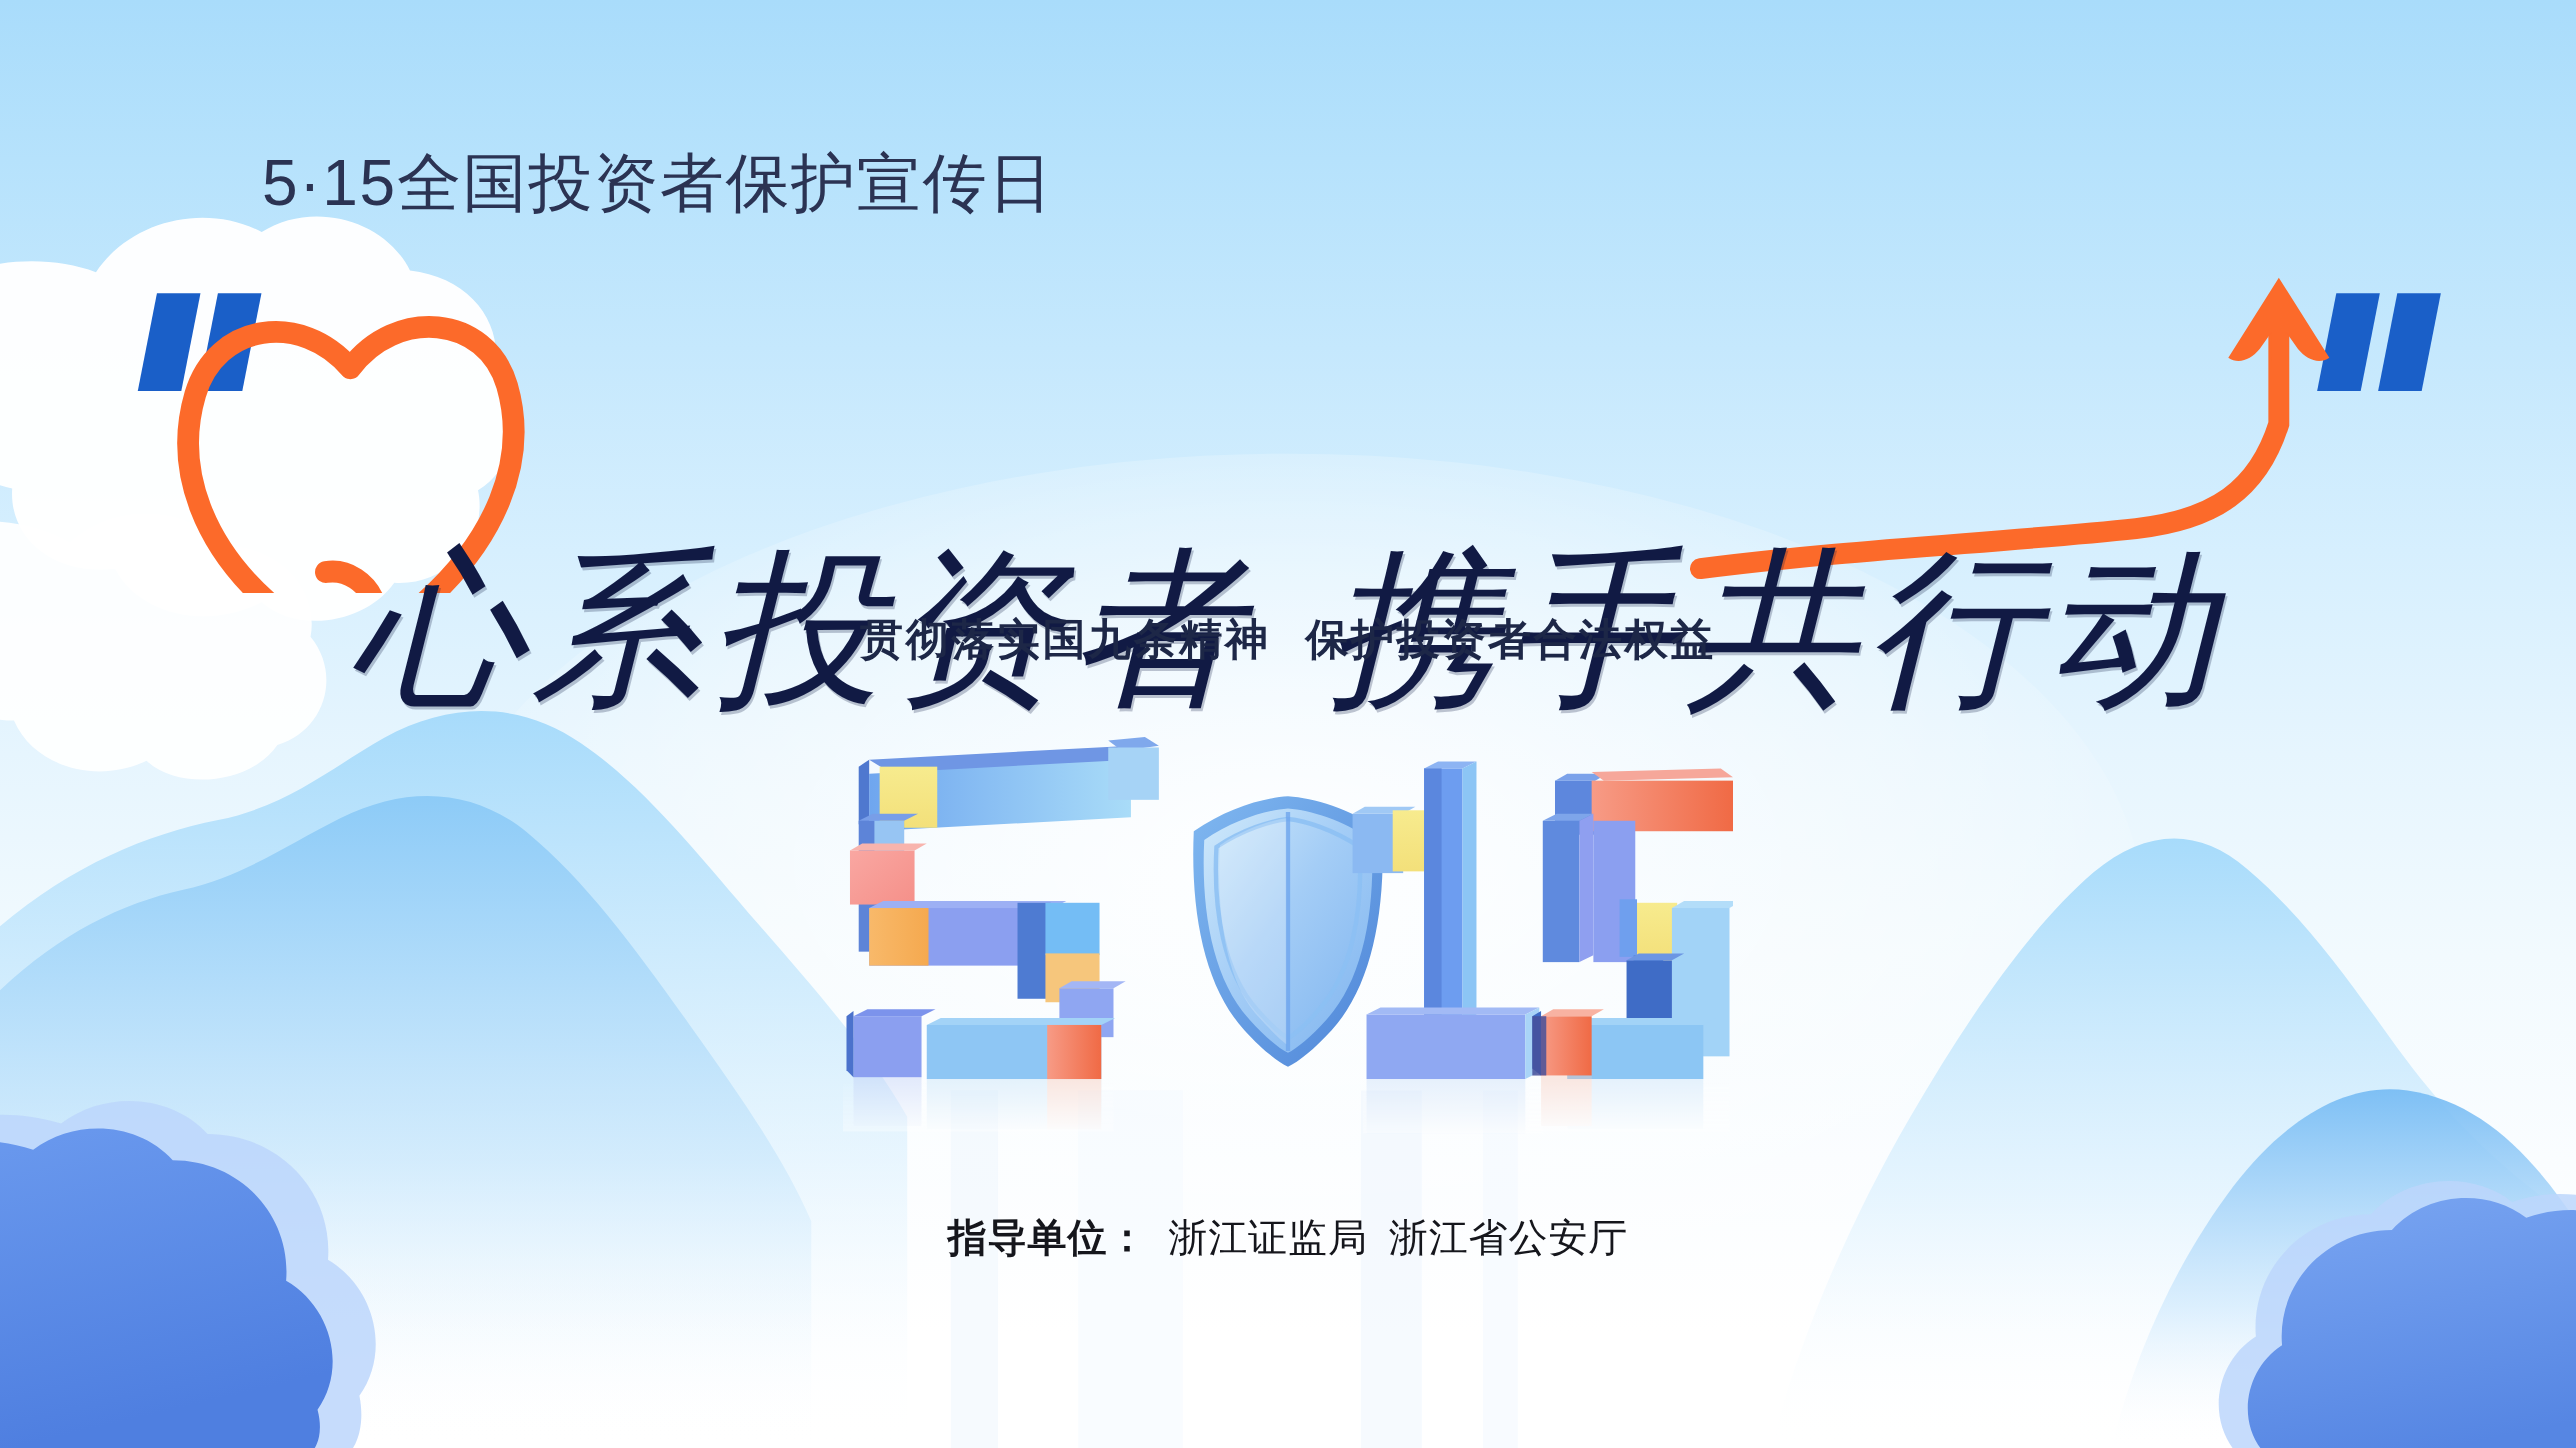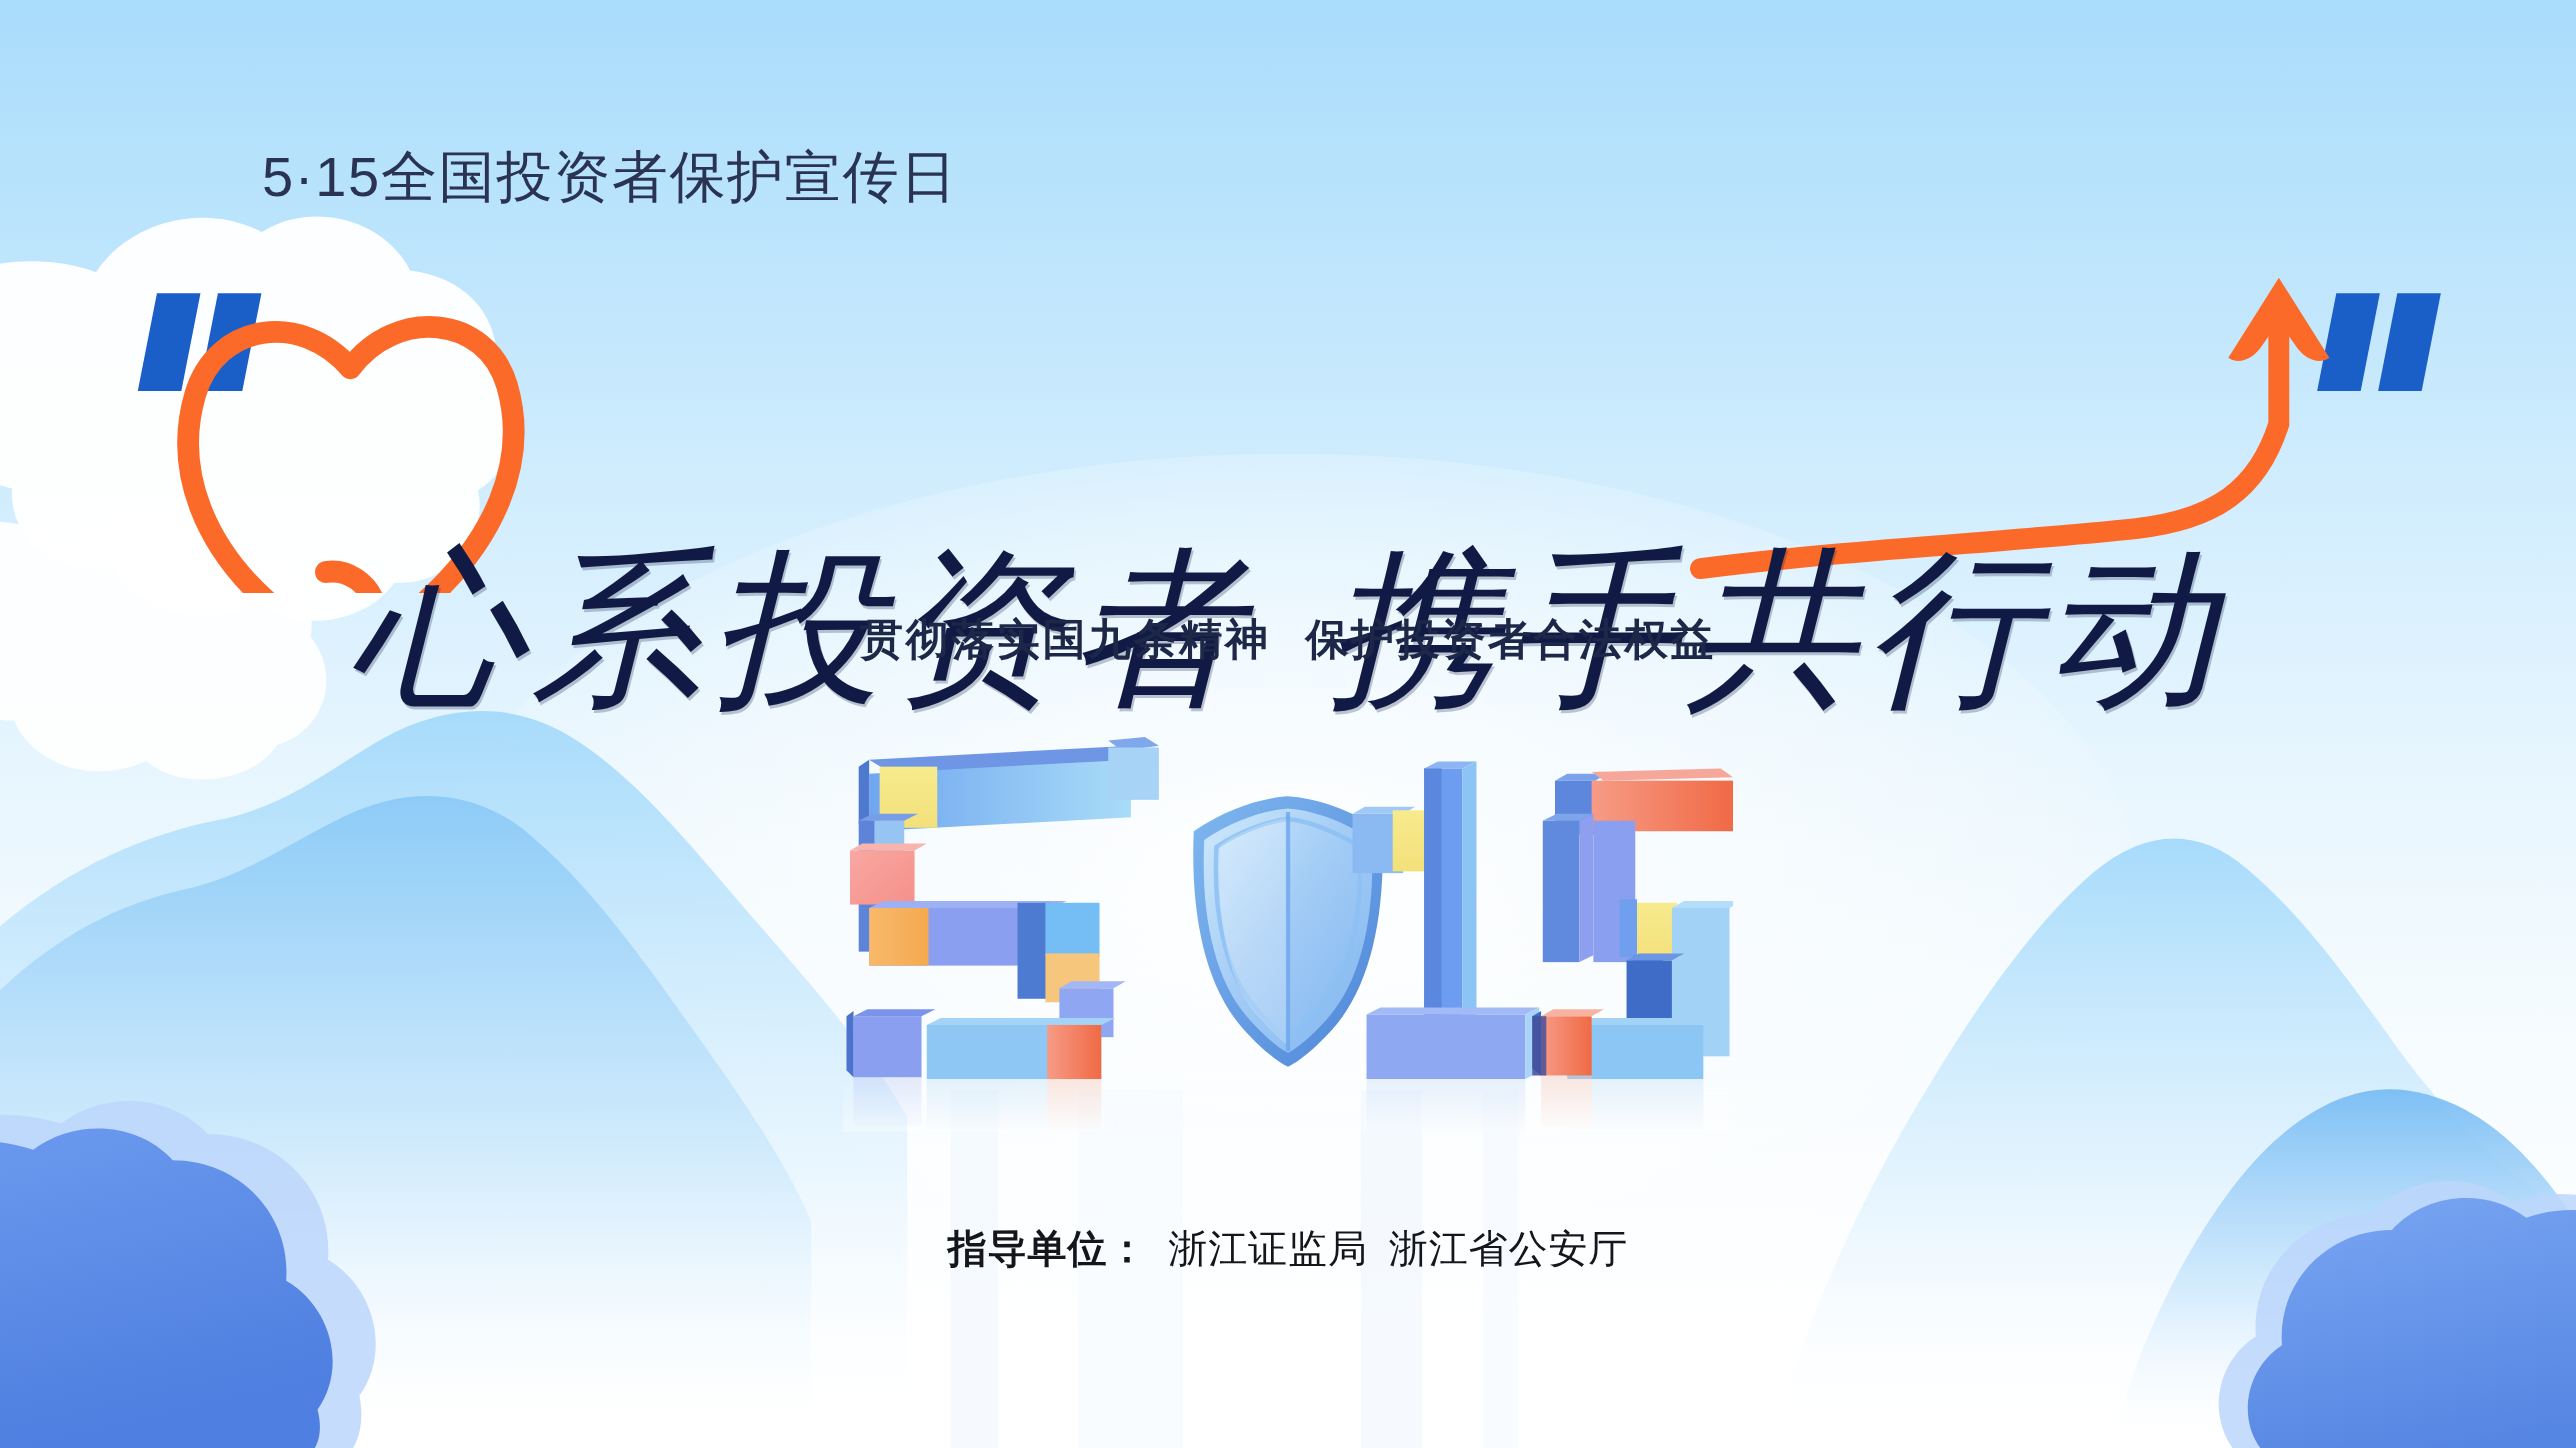--- a/index.html
+++ b/index.html
@@ -24,21 +24,21 @@
   
   .bg-layer{position:absolute;inset:0;overflow:hidden;}
   .bg-layer svg{position:absolute;inset:0;width:100%;height:100%;display:block;}
 
   
   .content{position:absolute;inset:0;}
 
   .eyebrow{
     position:absolute;
     left:262px;top:140px;
-    font-size:56px;
+    font-size:64px;
     letter-spacing:1.7px;
     color:#2b3353;
     font-weight:400;
     white-space:nowrap;
   }
 
   
   .headline-wrap{
     position:absolute;
     left:0;right:0;top:262px;
@@ -87,21 +87,20 @@
   .credits{
     position:absolute;
     left:0;right:0;top:1211px;
     text-align:center;
   }
   .credit-line{
     white-space:nowrap;
     color:#15161c;
     font-size:39px;
     letter-spacing:0.9px;
-    margin-top:11px;
   }
   .credit-line.line1{margin-bottom:26px;}
   .credit-line .lbl{font-weight:700;}
   .credit-line .val{font-weight:400;}
   .credit-line .sp{display:inline-block;width:21px;}
   .credit-line .spbig{display:inline-block;width:47px;}
 </style>
 </head>
 <body>
 

